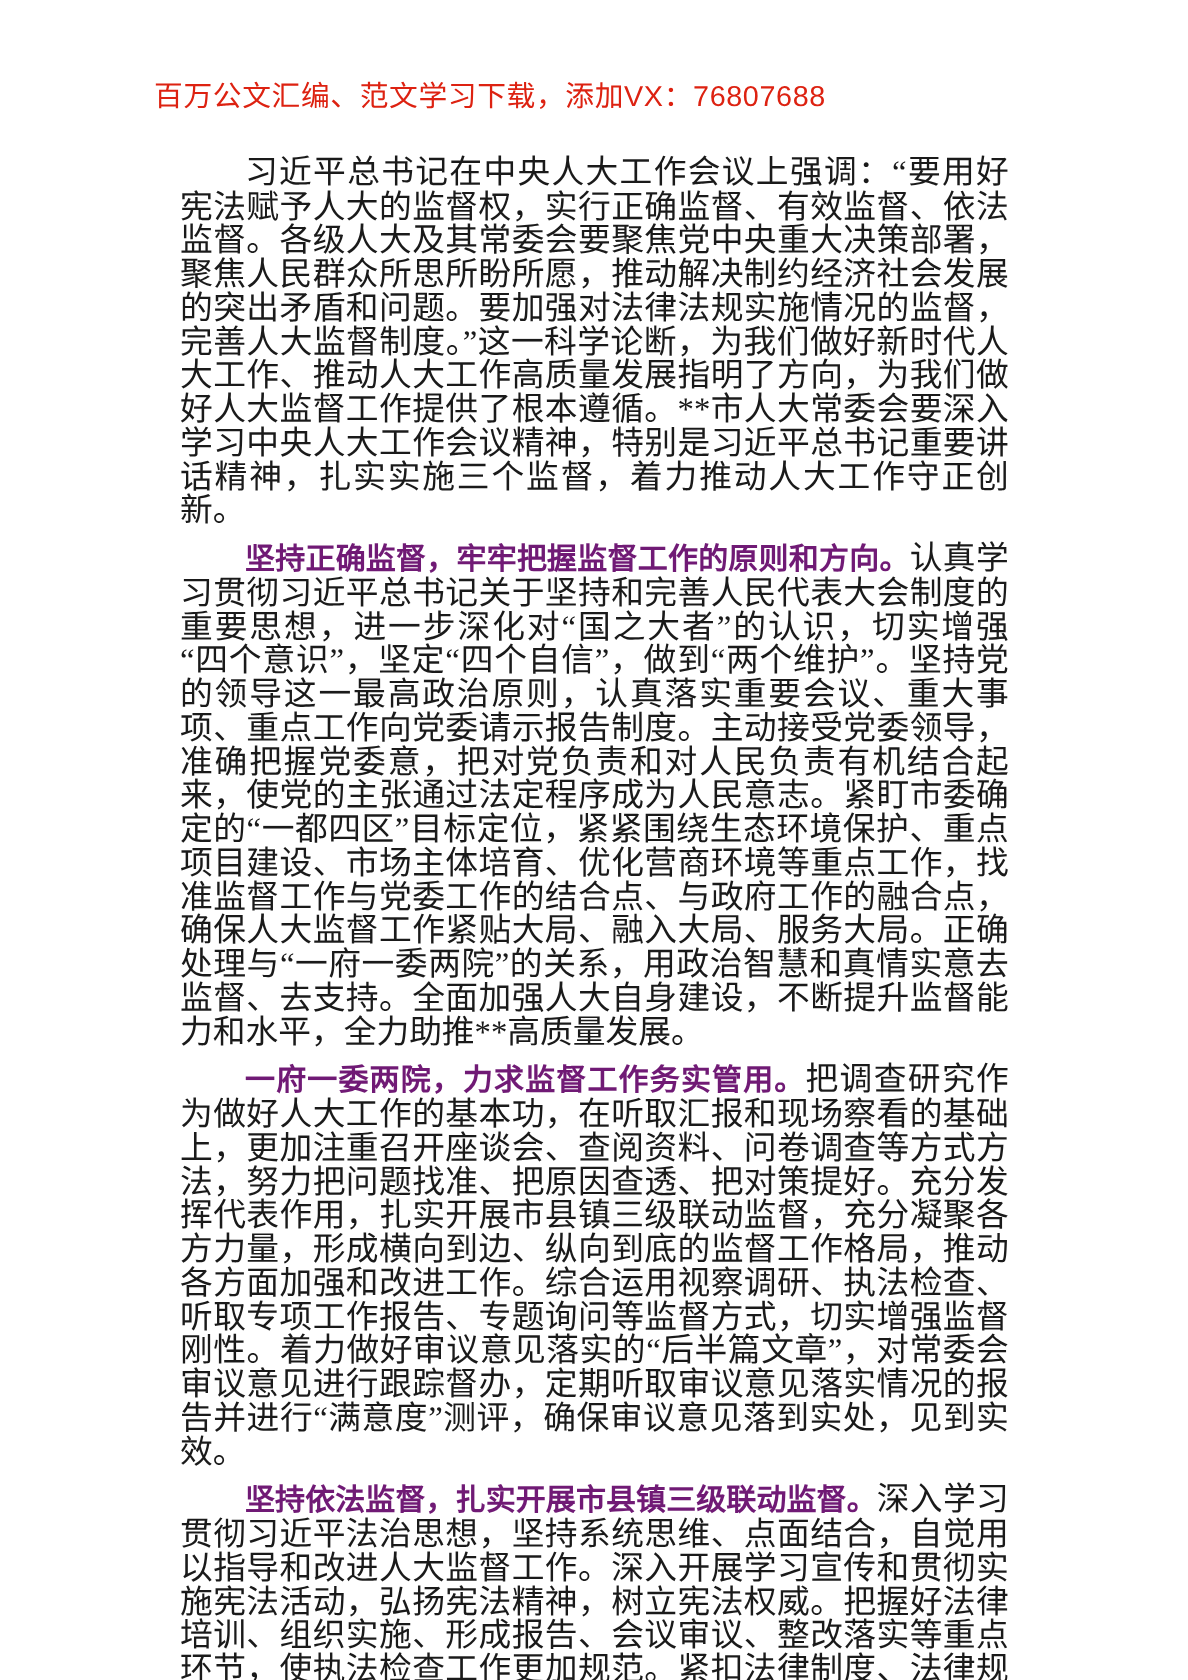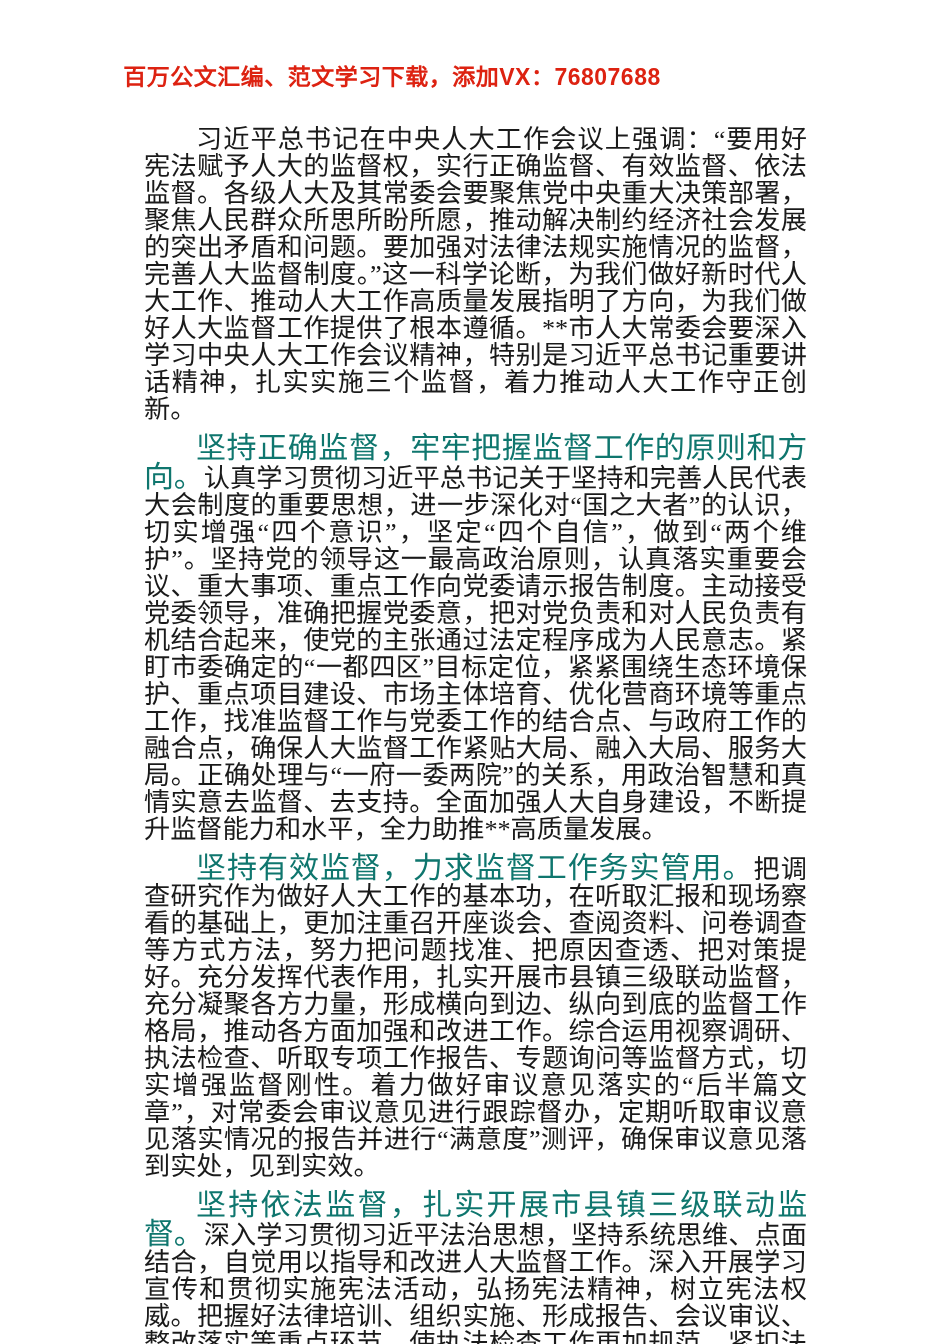--- a/index.html
+++ b/index.html
@@ -20,21 +20,21 @@
   }
 
   
   .promo-header {
     position: absolute;
     top: 62px;
     left: 0;
     width: 784px;
     text-align: center;
     font-family: "Liberation Sans", "DejaVu Sans", sans-serif;
-    font-weight: bold;
+    font-weight: normal;
     font-size: 23px;
     line-height: 30px;
     letter-spacing: 0.5px;
     color: #dd2211;
     white-space: nowrap;
   }
 
   
   .doc-body {
     position: absolute;
@@ -55,37 +55,37 @@
     word-break: break-all;
     letter-spacing: 0;
   }
 
   .para:last-child {
     margin-bottom: 0;
   }
 
   .para .lead {
     font-family: "DejaVu Sans", "Liberation Sans", sans-serif;
-    font-weight: normal;
-    font-size: 30px;
-    color: #0f766e;
+    font-weight: bold;
+    font-size: 24px;
+    color: #701a75;
     letter-spacing: -0.2px;
   }
 </style>
 </head>
 <body>
 
 <div class="page">
 
   <div class="promo-header">百万公文汇编、范文学习下载，添加VX：76807688</div>
 
   <div class="doc-body">
 
     <p class="para"><span class="lead"></span><span>习近平总书记在中央人大工作会议上强调：“要用好宪法赋予人大的监督权，实行正确监督、有效监督、依法监督。各级人大及其常委会要聚焦党中央重大决策部署，聚焦人民群众所思所盼所愿，推动解决制约经济社会发展的突出矛盾和问题。要加强对法律法规实施情况的监督，完善人大监督制度。”这一科学论断，为我们做好新时代人大工作、推动人大工作高质量发展指明了方向，为我们做好人大监督工作提供了根本遵循。**市人大常委会要深入学习中央人大工作会议精神，特别是习近平总书记重要讲话精神，扎实实施三个监督，着力推动人大工作守正创新。</span></p>
 
     <p class="para"><span class="lead">坚持正确监督，牢牢把握监督工作的原则和方向。</span><span>认真学习贯彻习近平总书记关于坚持和完善人民代表大会制度的重要思想，进一步深化对“国之大者”的认识，切实增强“四个意识”，坚定“四个自信”，做到“两个维护”。坚持党的领导这一最高政治原则，认真落实重要会议、重大事项、重点工作向党委请示报告制度。主动接受党委领导，准确把握党委意，把对党负责和对人民负责有机结合起来，使党的主张通过法定程序成为人民意志。紧盯市委确定的“一都四区”目标定位，紧紧围绕生态环境保护、重点项目建设、市场主体培育、优化营商环境等重点工作，找准监督工作与党委工作的结合点、与政府工作的融合点，确保人大监督工作紧贴大局、融入大局、服务大局。正确处理与“一府一委两院”的关系，用政治智慧和真情实意去监督、去支持。全面加强人大自身建设，不断提升监督能力和水平，全力助推**高质量发展。</span></p>
 
-    <p class="para"><span class="lead">坚持有效监督，力求监督工作务实管用。</span><span>把调查研究作为做好人大工作的基本功，在听取汇报和现场察看的基础上，更加注重召开座谈会、查阅资料、问卷调查等方式方法，努力把问题找准、把原因查透、把对策提好。充分发挥代表作用，扎实开展市县镇三级联动监督，充分凝聚各方力量，形成横向到边、纵向到底的监督工作格局，推动各方面加强和改进工作。综合运用视察调研、执法检查、听取专项工作报告、专题询问等监督方式，切实增强监督刚性。着力做好审议意见落实的“后半篇文章”，对常委会审议意见进行跟踪督办，定期听取审议意见落实情况的报告并进行“满意度”测评，确保审议意见落到实处，见到实效。</span></p>
+    <p class="para"><span class="lead">一府一委两院，力求监督工作务实管用。</span><span>把调查研究作为做好人大工作的基本功，在听取汇报和现场察看的基础上，更加注重召开座谈会、查阅资料、问卷调查等方式方法，努力把问题找准、把原因查透、把对策提好。充分发挥代表作用，扎实开展市县镇三级联动监督，充分凝聚各方力量，形成横向到边、纵向到底的监督工作格局，推动各方面加强和改进工作。综合运用视察调研、执法检查、听取专项工作报告、专题询问等监督方式，切实增强监督刚性。着力做好审议意见落实的“后半篇文章”，对常委会审议意见进行跟踪督办，定期听取审议意见落实情况的报告并进行“满意度”测评，确保审议意见落到实处，见到实效。</span></p>
 
     <p class="para"><span class="lead">坚持依法监督，扎实开展市县镇三级联动监督。</span><span>深入学习贯彻习近平法治思想，坚持系统思维、点面结合，自觉用以指导和改进人大监督工作。深入开展学习宣传和贯彻实施宪法活动，弘扬宪法精神，树立宪法权威。把握好法律培训、组织实施、形成报告、会议审议、整改落实等重点环节，使执法检查工作更加规范。紧扣法律制度、法律规定，严格对照法律条文逐条落实法律责任。坚持问题导向，敢于指名道姓，以“执法检查报告+问题清单”形式及时反馈检查情况，推动问题解决落实。将行政执法工作情况监督作为常委会年度固定议题，努力实现法律监督从点到面的拓展，推动法律法规在**市有效贯彻实施。</span></p>
 
   </div>
 </div>
 
 </body></html>

